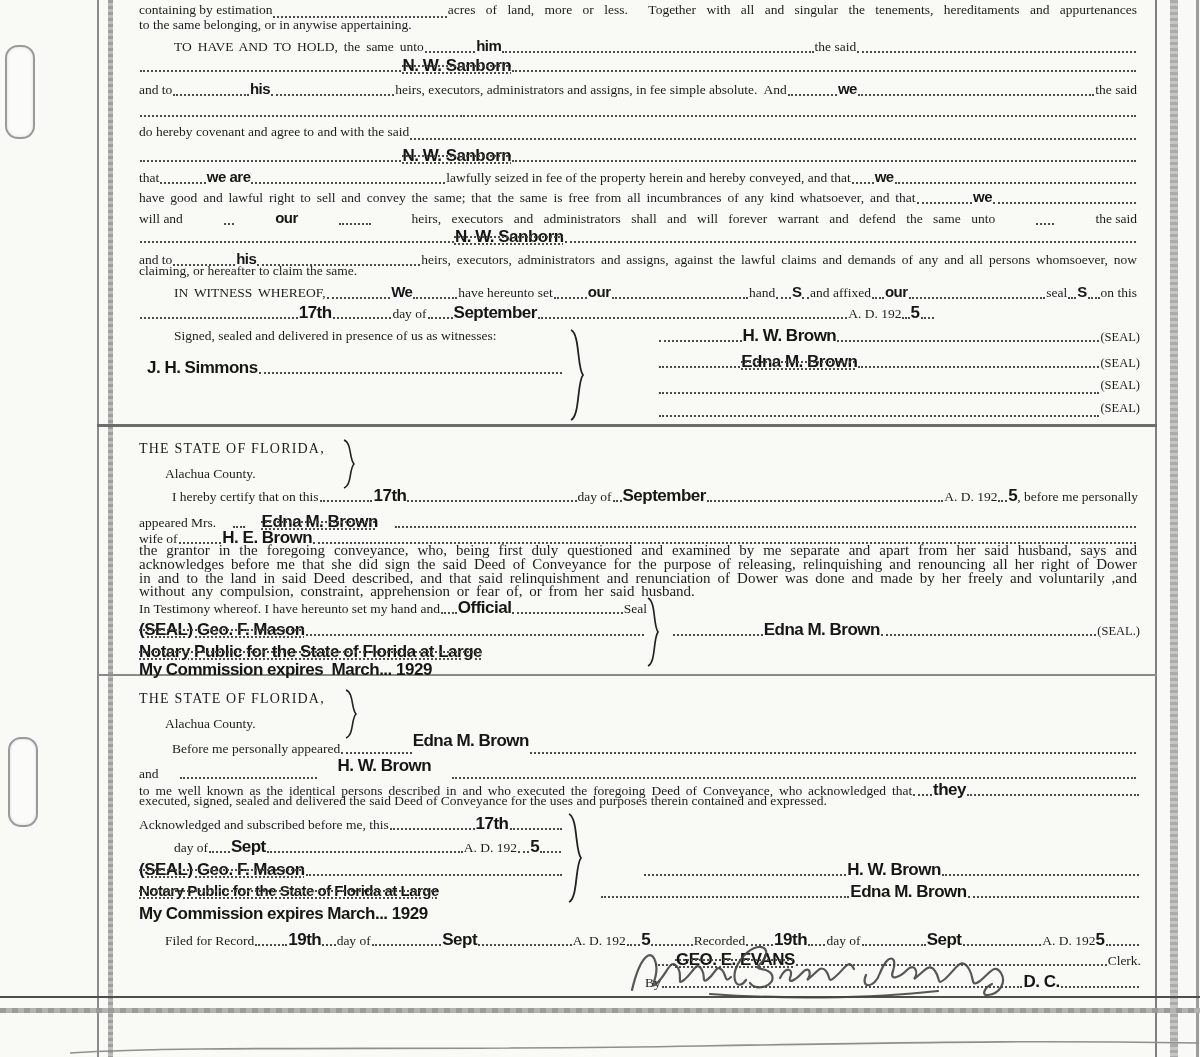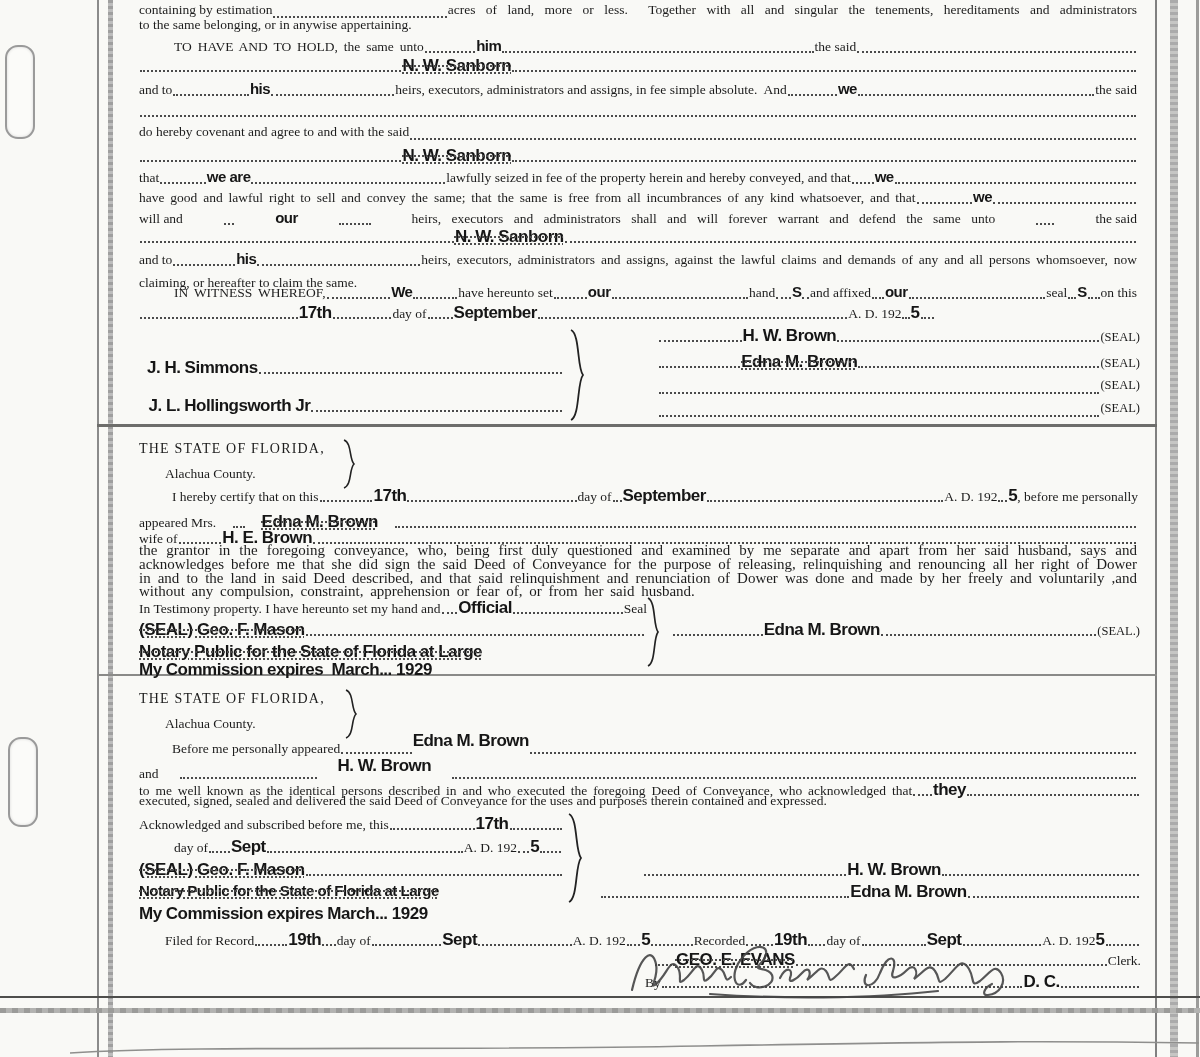--- a/index.html
+++ b/index.html
@@ -43,21 +43,21 @@
   <div class="hline" style="left:97px;top:674px;width:1060px;height:2px;background:#8a8a88;"></div>
   <div class="hline" style="left:0;top:996px;width:1200px;height:2px;background:#4e4e4c;"></div>
   <div class="hline" style="left:0;top:1008px;width:1200px;height:5px;background:repeating-linear-gradient(90deg,#9b9b99 0 6px,#b3b3b1 6px 12px);"></div>
   <svg class="hline" style="left:0;top:1035px;" width="1200" height="22" viewBox="0 0 1200 22">
       <path d="M70 18 C 200 10, 420 16, 700 11 S 1060 6, 1199 8" stroke="#8f8f8d" stroke-width="1.6" fill="none"></path>
     </svg>
 
   <div class="line" style="left:139px;top:2px;width:998px;">
     <span class="p">containing by estimation</span>
       <span class="f" style="flex-grow:140"></span>
-      <span class="p sp2">acres of land, more or less.  Together with all and singular the tenements, hereditaments and administrators</span>
+      <span class="p sp2">acres of land, more or less.  Together with all and singular the tenements, hereditaments and appurtenances</span>
   </div>
   <div class="line" style="left:139px;top:17px;width:998px;">
     <span class="p">to the same belonging, or in anywise appertaining.</span>
   </div>
   <div class="line" style="left:174px;top:37px;width:963px;">
     <span class="p sp">TO HAVE AND TO HOLD, the same unto</span>
       <span class="f" style="flex-grow:40"></span>
       <span class="t">him</span>
       <span class="f" style="flex-grow:265"></span>
       <span class="p">the said</span>
@@ -122,21 +122,21 @@
       <span class="t lg struck">N. W. Sanborn</span>
       <span class="f" style="flex-grow:540"></span>
   </div>
   <div class="line" style="left:139px;top:250px;width:998px;">
     <span class="p">and to</span>
       <span class="f" style="flex-grow:40"></span>
       <span class="t">his</span>
       <span class="f" style="flex-grow:110"></span>
       <span class="p sp">heirs, executors, administrators and assigns, against the lawful claims and demands of any and all persons whomsoever, now</span>
   </div>
-  <div class="line" style="left:139px;top:275px;width:998px;">
+  <div class="line" style="left:139px;top:263px;width:998px;">
     <span class="p">claiming, or hereafter to claim the same.</span>
   </div>
   <div class="line" style="left:174px;top:283px;width:963px;">
     <span class="p sp">IN WITNESS WHEREOF,</span>
       <span class="f" style="flex-grow:45"></span>
       <span class="t">We</span>
       <span class="f" style="flex-grow:30"></span>
       <span class="p">have hereunto set</span>
       <span class="f" style="flex-grow:22"></span>
       <span class="t">our</span>
@@ -163,29 +163,27 @@
       <span class="f" style="flex-grow:20"></span>
       <span class="t lg">September</span>
       <span class="f" style="flex-grow:290"></span>
       <span class="p">A. D. 192</span>
       <span class="f" style="flex-grow:3"></span>
       <span class="t lg">5</span>
       <span class="f" style="flex-grow:9"></span>
       <span class="sp0" style="flex-grow:190"></span>
   </div>
 
+  <div class="line" style="left:174px;top:328px;width:440px;">
+    <span class="p">Signed, sealed and delivered in presence of us as witnesses:</span>
+  </div>
   <div class="line" style="left:139px;top:358px;width:424px;">
     <span class="sp0" style="flex-grow:4"></span>
       <span class="t lg">J. H. Simmons</span>
       <span class="f" style="flex-grow:200"></span>
-  </div>
-  <div class="line" style="left:139px;top:396px;width:424px;">
-    <span class="sp0" style="flex-grow:4"></span>
-      <span class="t lg">J. L. Hollingsworth Jr</span>
-      <span class="f" style="flex-grow:130"></span>
   </div>
   <svg class="brace" style="left:568px;top:328px;" width="18" height="94" viewBox="0 0 18 94" preserveAspectRatio="none">
       <path d="M3 2 C 12 6, 9 40, 15 47 C 9 54, 12 88, 3 92" stroke="#222" stroke-width="1.8" fill="none"></path>
     </svg>
   <div class="line" style="left:658px;top:326px;width:482px;">
     <span class="f" style="flex-grow:70"></span>
       <span class="t lg">H. W. Brown</span>
       <span class="f" style="flex-grow:230"></span>
       <span class="p sm">(SEAL)</span>
   </div>
@@ -234,21 +232,21 @@
       <span class="f" style="flex-grow:700"></span>
   </div>
   <div class="line" style="left:139px;top:528px;width:998px;">
     <span class="p">wife of</span>
       <span class="f" style="flex-grow:35"></span>
       <span class="t lg">H. E. Brown</span>
       <span class="f" style="flex-grow:740"></span>
   </div>
   <p class="para" style="left:139px;top:544px;width:998px;margin:0;">the grantor in the foregoing conveyance, who, being first duly questioned and examined by me separate and apart from her said husband, says and acknowledges before me that she did sign the said Deed of Conveyance for the purpose of releasing, relinquishing and renouncing all her right of Dower in and to the land in said Deed described, and that said relinquishment and renunciation of Dower was done and made by her freely and voluntarily ,and without any compulsion, constraint, apprehension or fear of, or from her said husband.</p>
   <div class="line" style="left:139px;top:598px;width:508px;">
-    <span class="p">In Testimony property. I have hereunto set my hand and</span>
+    <span class="p">In Testimony whereof. I have hereunto set my hand and</span>
       <span class="f" style="flex-grow:2"></span>
       <span class="t lg">Official</span>
       <span class="f" style="flex-grow:18"></span>
       <span class="p">Seal</span>
   </div>
   <svg class="brace" style="left:645px;top:596px;" width="16" height="72" viewBox="0 0 16 72" preserveAspectRatio="none">
       <path d="M3 2 C 11 6, 8 29, 13 36 C 8 43, 11 66, 3 70" stroke="#222" stroke-width="1.7" fill="none"></path>
     </svg>
   <div class="line" style="left:139px;top:620px;width:506px;">
     <span class="t lg struck">(SEAL) Geo. F. Mason</span>

